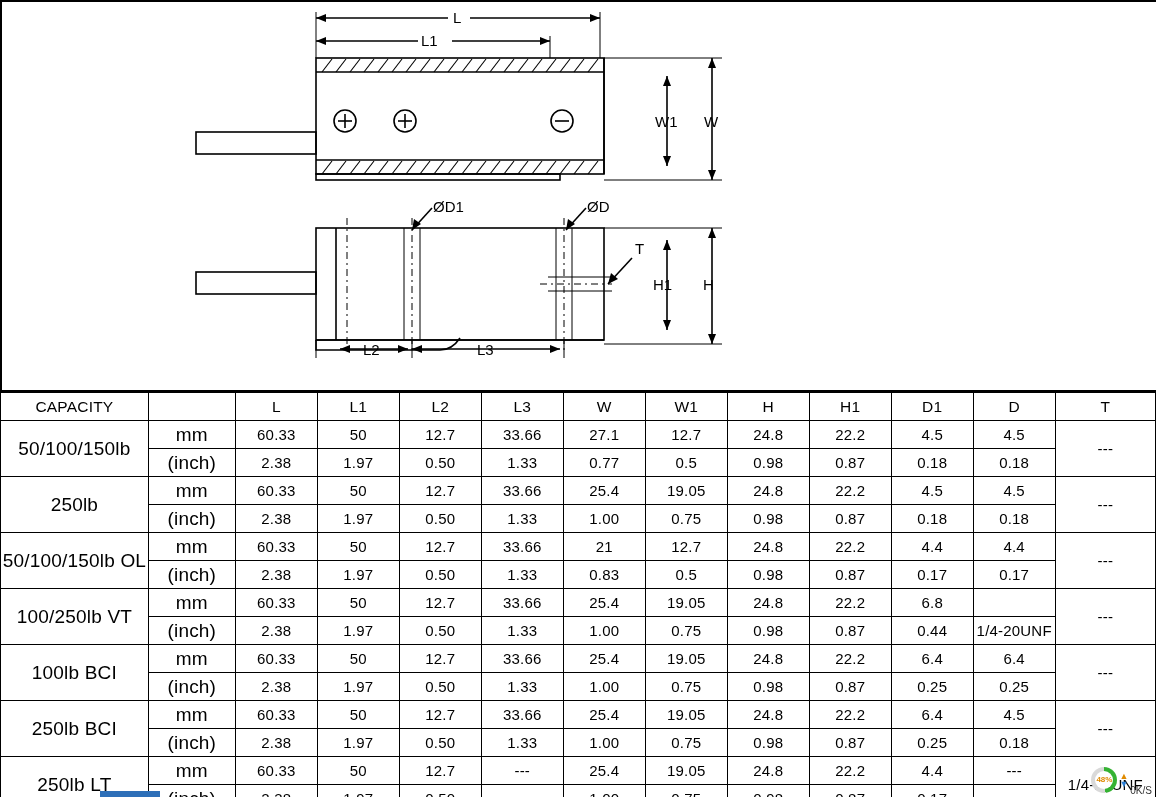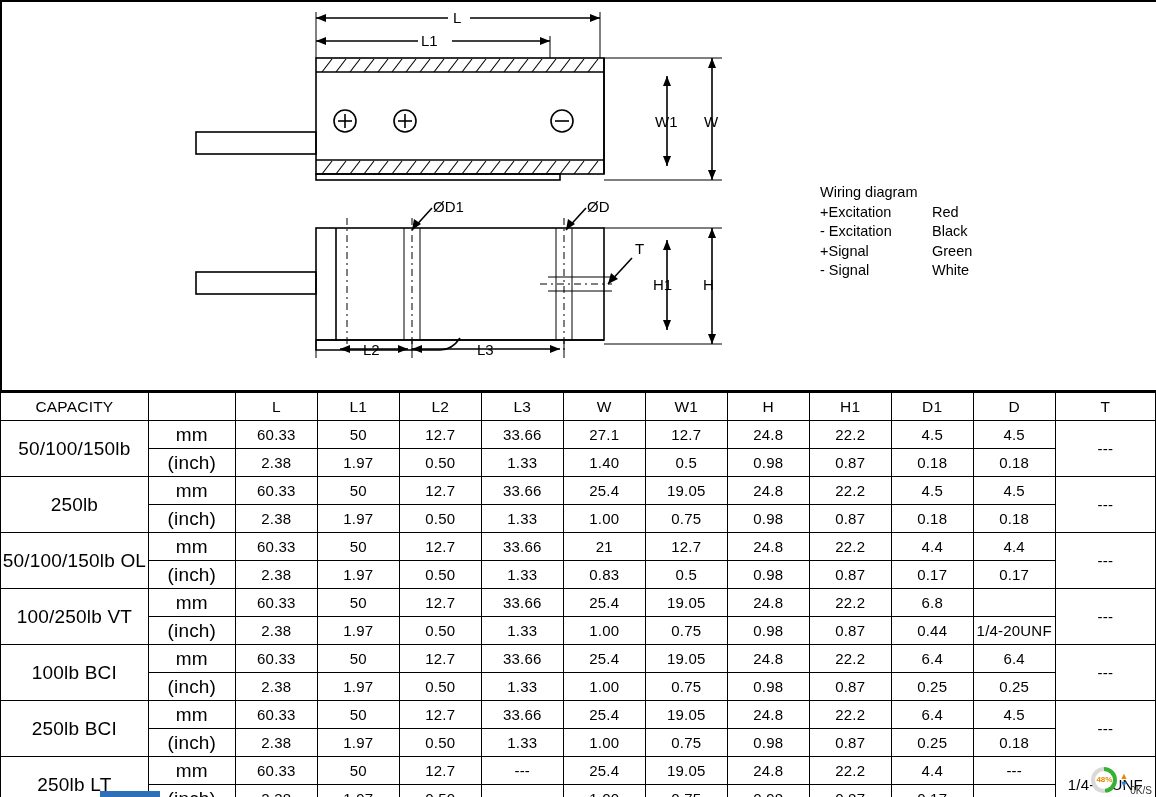--- a/index.html
+++ b/index.html
@@ -231,27 +231,20 @@
         <text x="433" y="212">ØD1</text>
         <text x="587" y="212">ØD</text>
         <text x="635" y="254">T</text>
         <text x="653" y="290">H1</text>
         <text x="703" y="290">H</text>
         <text x="363" y="355">L2</text>
         <text x="477" y="355">L3</text>
       </g>
     </svg>
 
-    <div class="wiring">
-      <div>Wiring diagram</div>
-      <div class="row"><span class="lbl">+Excitation</span><span>Red</span></div>
-      <div class="row"><span class="lbl">- Excitation</span><span>Black</span></div>
-      <div class="row"><span class="lbl">+Signal</span><span>Green</span></div>
-      <div class="row"><span class="lbl">- Signal</span><span>White</span></div>
-    </div>
 
   </div>
 
   <table class="specs">
     <colgroup>
       <col class="col-cap">
         <col class="col-unit">
       <col class="col-v">
         <col class="col-v">
         <col class="col-v">
@@ -296,21 +289,21 @@
           <td>4.5</td>
           <td>4.5</td>
           <td rowspan="2" class="dash">---</td>
         </tr>
         <tr>
           <td class="unit">(inch)</td>
           <td>2.38</td>
           <td>1.97</td>
           <td>0.50</td>
           <td>1.33</td>
-          <td>1.40</td>
+          <td>0.77</td>
           <td>0.5</td>
           <td>0.98</td>
           <td>0.87</td>
           <td>0.18</td>
           <td>0.18</td>
         </tr>
         <tr>
           <td class="cap" rowspan="2">250lb</td>
           <td class="unit">mm</td>
           <td>60.33</td>

